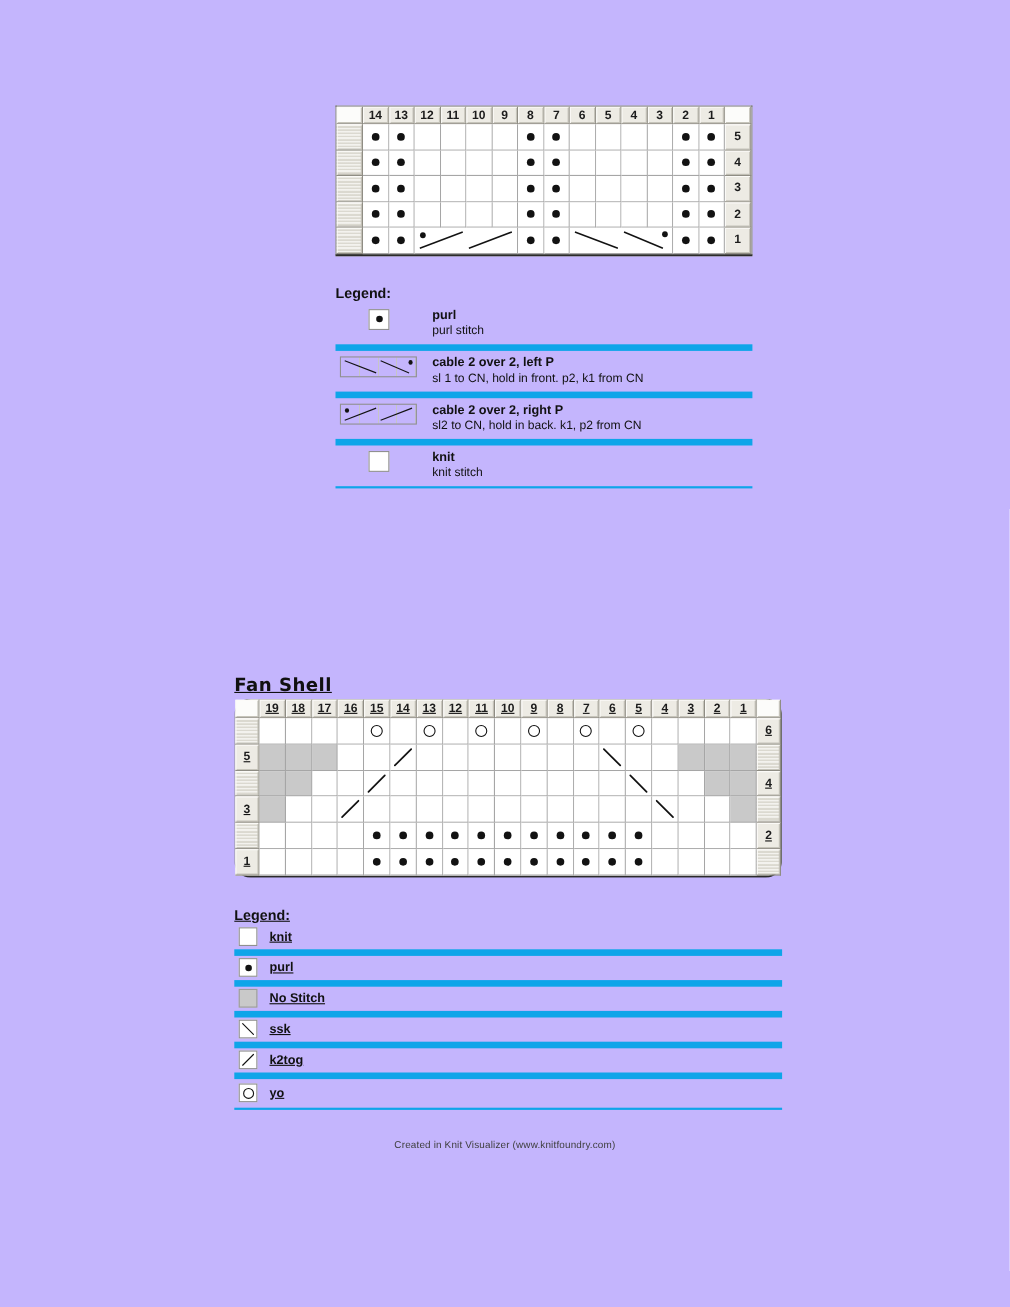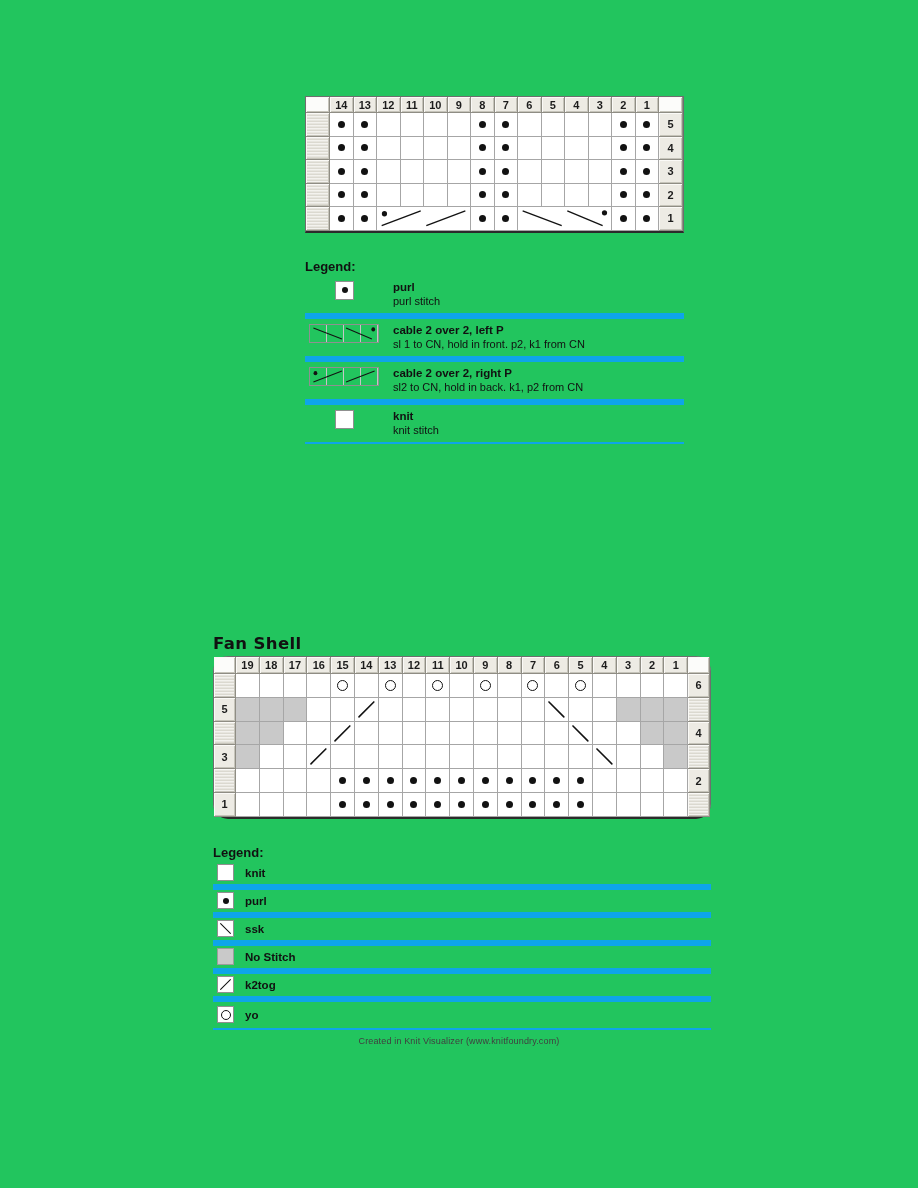--- a/index.html
+++ b/index.html
@@ -1,21 +1,21 @@
 <!DOCTYPE html>
 <html><head>
 <meta charset="utf-8">
 <style>
   * { box-sizing: border-box; margin: 0; padding: 0; }
   html, body { background: #ffffff; }
   .page {
     position: relative;
     width: 918px;
     height: 1188px;
-    background: #22c55e;
+    background: #c4b5fd;
     font-family: "Liberation Sans", sans-serif;
     color: #111;
     overflow: hidden;
   }
 
   
   .knitgrid {
     display: grid;
     border: 1px solid #6e6e6e;
     border-bottom: 2px solid #2b2b2b;
@@ -46,21 +46,21 @@
   .hcell.blank {
     background: repeating-linear-gradient(to bottom, #f3f2ee 0px, #f3f2ee 1px, #dbd9d0 2px, #dbd9d0 3px);
   }
   .hcell.corner { background: #fcfcfa; }
 
   .dot  { width: 7px; height: 7px; border-radius: 50%; background: #121212; flex: 0 0 auto; }
   .ring { width: 11px; height: 11px; border: 1.7px solid #121212; border-radius: 50%; background: #fff; flex: 0 0 auto; }
 
   
   .cable-section { position: absolute; left: 305px; top: 96px; width: 379px; }
-  .fan-section   { position: absolute; left: 213px; top: 634px; width: 498px; }
+  .fan-section   { position: absolute; left: 213px; top: 613px; width: 498px; text-decoration: underline; }
 
   .title {
     font-family: "DejaVu Sans", sans-serif;
     font-size: 16.5px; font-weight: bold; letter-spacing: 0.4px;
     margin: 0 0 3px 0;
   }
   .subtitle { font-size: 11px; margin: 0 0 8px 0; }
 
   
   .legend-title { font-size: 13px; font-weight: bold; margin: 26px 0 2px 0; }
@@ -573,40 +573,40 @@
               <span class="sicon">
                 <span class="dot"></span>
               </span>
             </div>
             <div class="legend-text">
               <div class="legend-name">purl</div>
             </div>
           </div>
           <div class="legend-row">
             <div class="legend-icon-zone">
+              <span class="sicon gray"></span>
+            </div>
+            <div class="legend-text">
+              <div class="legend-name">No Stitch</div>
+            </div>
+          </div>
+          <div class="legend-row">
+            <div class="legend-icon-zone">
               <span class="sicon">
                 <svg viewBox="0 0 23 23" preserveAspectRatio="none">
                   <line x1="4" y1="4" x2="19" y2="19" stroke="#121212" stroke-width="1.6" stroke-linecap="round"></line>
                 </svg>
               </span>
             </div>
             <div class="legend-text">
               <div class="legend-name">ssk</div>
             </div>
           </div>
           <div class="legend-row">
             <div class="legend-icon-zone">
-              <span class="sicon gray"></span>
-            </div>
-            <div class="legend-text">
-              <div class="legend-name">No Stitch</div>
-            </div>
-          </div>
-          <div class="legend-row">
-            <div class="legend-icon-zone">
               <span class="sicon">
                 <svg viewBox="0 0 23 23" preserveAspectRatio="none">
                   <line x1="4" y1="19" x2="19" y2="4" stroke="#121212" stroke-width="1.6" stroke-linecap="round"></line>
                 </svg>
               </span>
             </div>
             <div class="legend-text">
               <div class="legend-name">k2tog</div>
             </div>
           </div>

